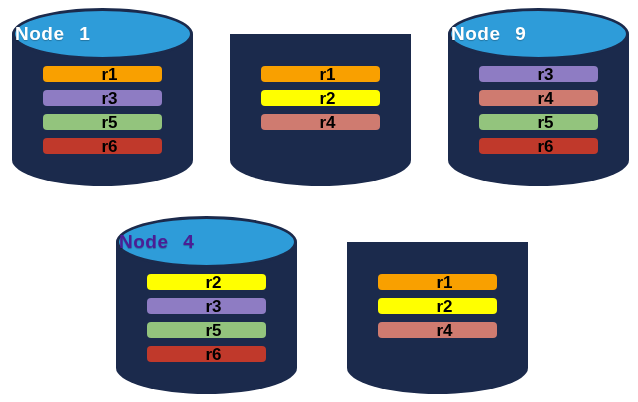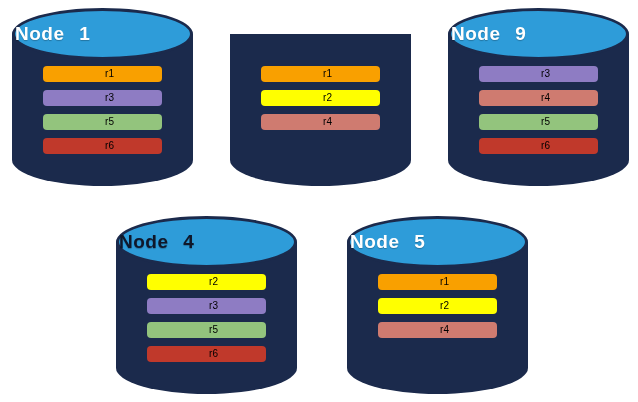--- a/index.html
+++ b/index.html
@@ -41,22 +41,22 @@
     position: absolute; left: 31px; right: 31px; top: 58px;
     display: flex; flex-direction: column; gap: 8px;
   }
   .bar {
     height: 16px;
     border-radius: 4px;
     display: flex; align-items: center; justify-content: center;
   }
   .bar span {
     color: #000000;
-    font-size: 10px;
-    font-weight: normal;
+    font-size: 17px;
+    font-weight: bold;
     line-height: 1;
     margin-left: 14px;
   }
 </style>
 </head>
 <body>
 
 <div class="canvas">
 
   <div class="row row-top">
@@ -118,43 +118,40 @@
       </div>
     </div>
 
   </div>
 
   <div class="row row-bottom">
 
     <div class="cyl">
       <div class="cyl-body" style="background: rgb(27, 42, 76);"></div>
       <div class="cyl-top" style="background: rgb(46, 156, 217);">
-        <span class="cyl-label" style="color: #0f172a;">Node 4</span>
+        <span class="cyl-label" style="color: #4c1d95;">Node 4</span>
       </div>
       <div class="bars">
         <div class="bar" style="background: rgb(255, 255, 0);">
           <span>r2</span>
         </div>
         <div class="bar" style="background: rgb(142, 124, 195);">
           <span>r3</span>
         </div>
         <div class="bar" style="background: rgb(147, 196, 125);">
           <span>r5</span>
         </div>
         <div class="bar" style="background: rgb(192, 57, 43);">
           <span>r6</span>
         </div>
       </div>
     </div>
 
     <div class="cyl">
       <div class="cyl-body" style="background: rgb(27, 42, 76);"></div>
-      <div class="cyl-top" style="background: rgb(46, 156, 217);">
-        <span class="cyl-label" style="color: rgb(255, 255, 255);">Node 5</span>
-      </div>
       <div class="bars">
         <div class="bar" style="background: rgb(249, 160, 0);">
           <span>r1</span>
         </div>
         <div class="bar" style="background: rgb(255, 255, 0);">
           <span>r2</span>
         </div>
         <div class="bar" style="background: rgb(207, 123, 112);">
           <span>r4</span>
         </div>

